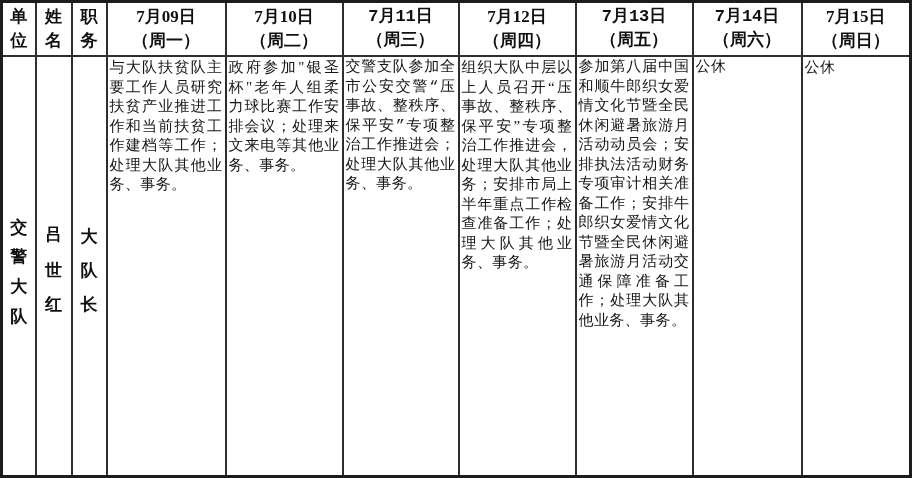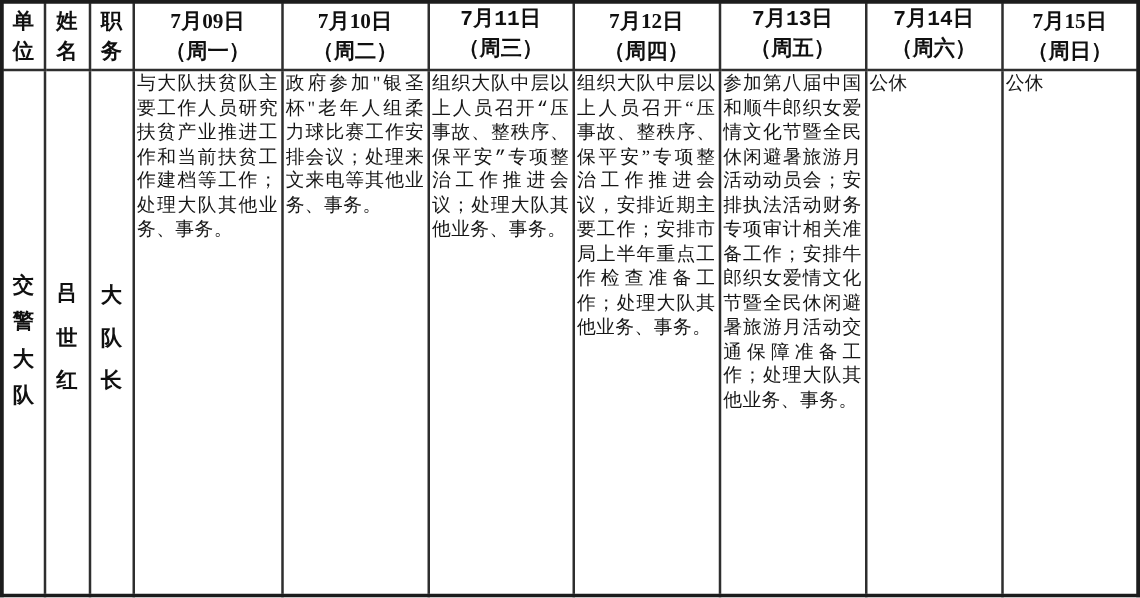--- a/index.html
+++ b/index.html
@@ -99,20 +99,20 @@
       <span class="vtext unit">交警大队</span>
     </td>
     <td class="vert">
       <span class="vtext person">吕世红</span>
     </td>
     <td class="vert">
       <span class="vtext person">大队长</span>
     </td>
     <td class="cell">与大队扶贫队主要工作人员研究扶贫产业推进工作和当前扶贫工作建档等工作；处理大队其他业务、事务。</td>
     <td class="cell">政府参加"银圣杯"老年人组柔力球比赛工作安排会议；处理来文来电等其他业务、事务。</td>
-    <td class="cell thickL">组织大队中层以上人员召开“压事故、整秩序、保平安”专项整治工作推进会议；处理大队其他业务、事务。</td>
-    <td class="cell">组织大队中层以上人员召开“压事故、整秩序、保平安”专项整治工作推进会议，安排近期主要工作；安排市局上半年重点工作检查准备工作；处理大队其他业务、事务。</td>
+    <td class="cell thickL">交警支队参加全市公安交警“压事故、整秩序、保平安”专项整治工作推进会；处理大队其他业务、事务。</td>
+    <td class="cell">组织大队中层以上人员召开“压事故、整秩序、保平安”专项整治工作推进会，处理大队其他业务；安排市局上半年重点工作检查准备工作；处理大队其他业务、事务。</td>
     <td class="cell thickL">参加第八届中国和顺牛郎织女爱情文化节暨全民休闲避暑旅游月活动动员会；安排执法活动财务专项审计相关准备工作；安排牛郎织女爱情文化节暨全民休闲避暑旅游月活动交通保障准备工作；处理大队其他业务、事务。</td>
     <td class="cell thickL">公休</td>
     <td class="cell">公休</td>
   </tr>
 </tbody>
   </table>
 
 </body></html>

